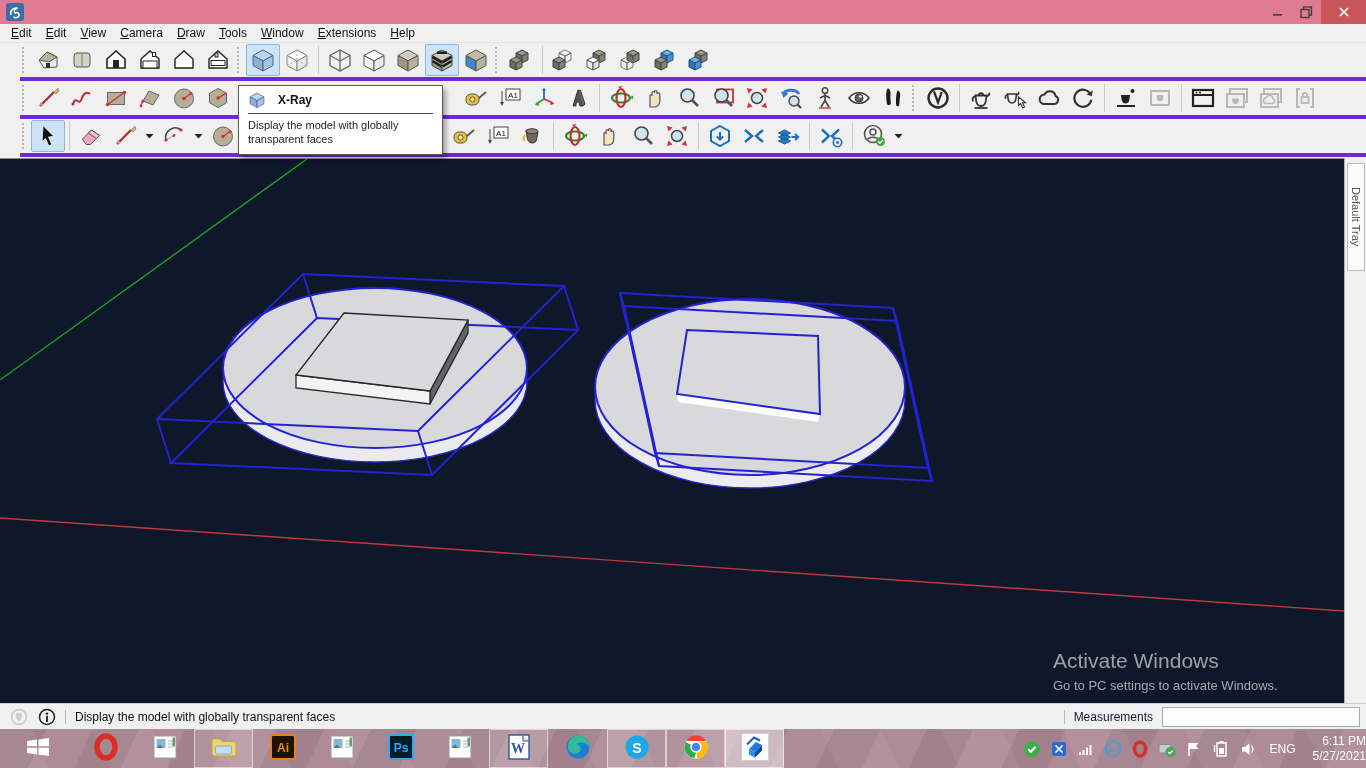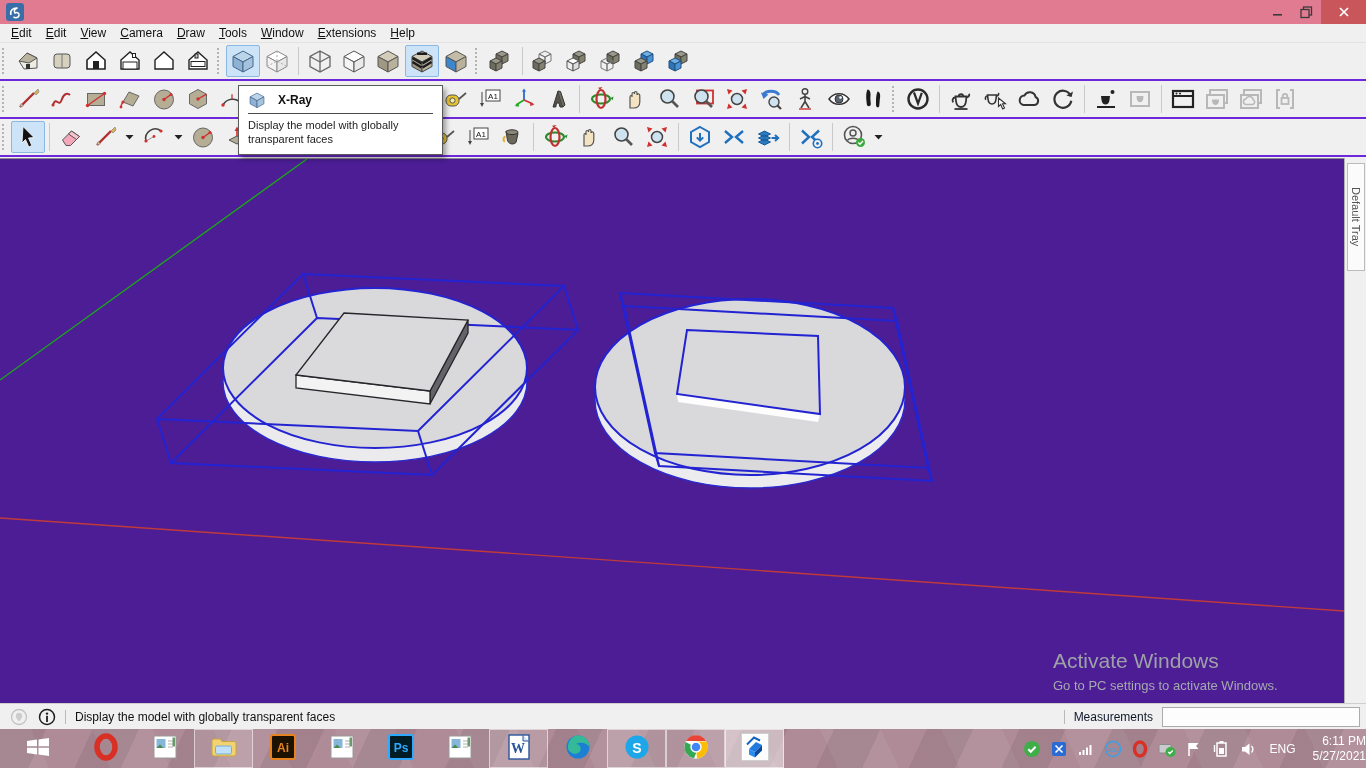--- a/index.html
+++ b/index.html
@@ -17,21 +17,21 @@
   .win-btn.close { width:45px; background:#c9565a; }
 
   
   #menubar { position:absolute; top:24px; left:0; width:1366px; height:19px;
     background:#f0f0f0; border-bottom:1px solid #e3e3e3; display:flex; align-items:center; padding-left:4px;}
   .menu-item { display:inline-block; font-size:12px; color:#111; padding:1px 7px; }
   .menu-item::first-letter { text-decoration:underline; }
 
   
   #toolbar-area { position:absolute; top:43px; left:0; width:1366px; height:115px; background:#f0f0f0; }
-  .trow { height:38px; display:flex; align-items:center; border-bottom:2px solid #6d28d9; }
+  .trow { height:38px; display:flex; align-items:center; border-bottom:4px solid #6d28d9;margin-left:20px; }
   .tb { width:34px; height:32px; display:flex; align-items:center; justify-content:center;
     border:1px solid transparent; border-radius:2px; flex:0 0 auto; }
   .tb.sel { background:#cde3f8; border-color:#8ab8e2; }
   .tb svg { display:block; }
   .tsep { width:1px; height:28px; background:#c9c9c9; margin:0 4px; flex:0 0 auto; }
   .grip { width:5px; height:26px; border-left:2px dotted #b4b4b4; margin:0 4px 0 2px; flex:0 0 auto; }
   .spc { flex:0 0 auto; height:1px; }
   .dd { width:15px; height:32px; display:flex; align-items:center; justify-content:center; flex:0 0 auto; }
   .dd svg { display:block; }
 
@@ -39,21 +39,21 @@
   #tooltip { position:absolute; left:238px; top:85px; width:205px; z-index:60;
     background:#fff; border:1px solid #5a5a5a; box-shadow:3px 4px 5px rgba(0,0,0,.35);
     padding:5px 9px 7px 9px; }
   #tooltip .tt-head { display:flex; align-items:center; gap:12px; }
   #tooltip .tt-title { font-size:12px; font-weight:bold; color:#111; }
   #tooltip .tt-rule { border:none; border-top:1px solid #4a4a4a; margin:4px 0 4px 0; }
   #tooltip .tt-desc { font-size:11px; color:#222; line-height:1.3; }
 
   
   #viewport { position:absolute; top:158px; left:0; width:1344px; height:545px;
-    background:#4c1d95; border-top:1px solid #8d8d8d; }
+    background:#0f172a; border-top:1px solid #8d8d8d; }
   #watermark { position:absolute; left:1053px; top:490px; color:#9ea1a6; }
   #watermark .wm1 { font-size:21px; }
   #watermark .wm2 { font-size:13px; color:#a6a9ae; margin-top:5px; }
 
   
   #tray-strip { position:absolute; top:158px; left:1344px; width:22px; height:545px;
     background:#f0f0f0; border-left:1px solid #b2b2b2; }
   #tray-tab { margin:5px auto 0 auto; width:18px; height:108px; background:#fbfbfb;
     border:1px solid #bcbcbc; writing-mode:vertical-rl; font-size:11px; color:#555;
     display:flex; align-items:center; justify-content:center; }

